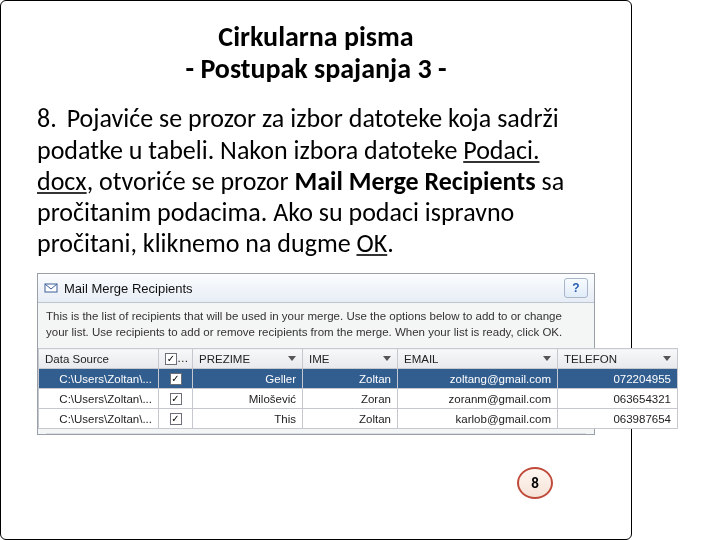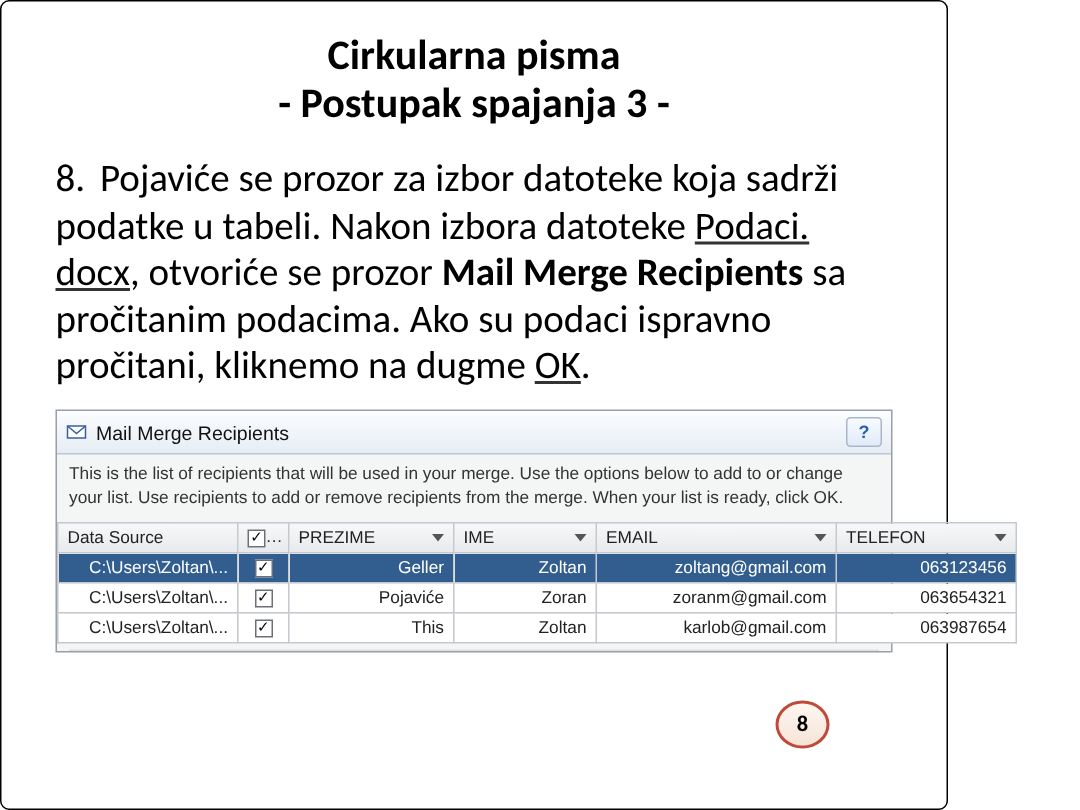--- a/index.html
+++ b/index.html
@@ -221,26 +221,26 @@
             </th>
         </tr>
       </thead>
       <tbody id="tbody">
           <tr class="selected">
             <td>C:\Users\Zoltan\...</td>
             <td class="chk-cell"><span class="chk">✓</span></td>
             <td>Geller</td>
             <td>Zoltan</td>
             <td>zoltang@gmail.com</td>
-            <td>063123456</td>
+            <td>072204955</td>
           </tr>
           <tr>
             <td>C:\Users\Zoltan\...</td>
             <td class="chk-cell"><span class="chk">✓</span></td>
-            <td>Pojaviće</td>
+            <td>Milošević</td>
             <td>Zoran</td>
             <td>zoranm@gmail.com</td>
             <td>063654321</td>
           </tr>
           <tr>
             <td>C:\Users\Zoltan\...</td>
             <td class="chk-cell"><span class="chk">✓</span></td>
             <td>This</td>
             <td>Zoltan</td>
             <td>karlob@gmail.com</td>

